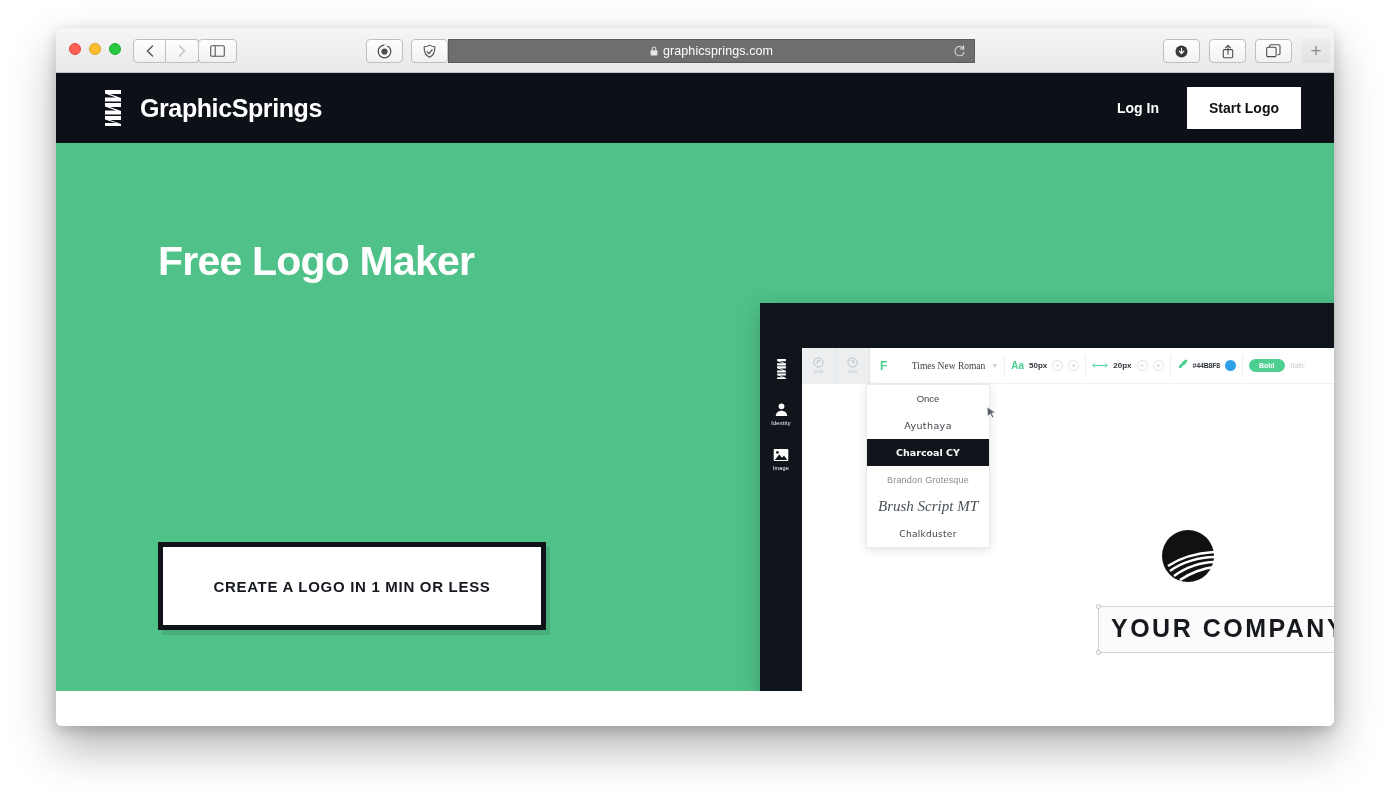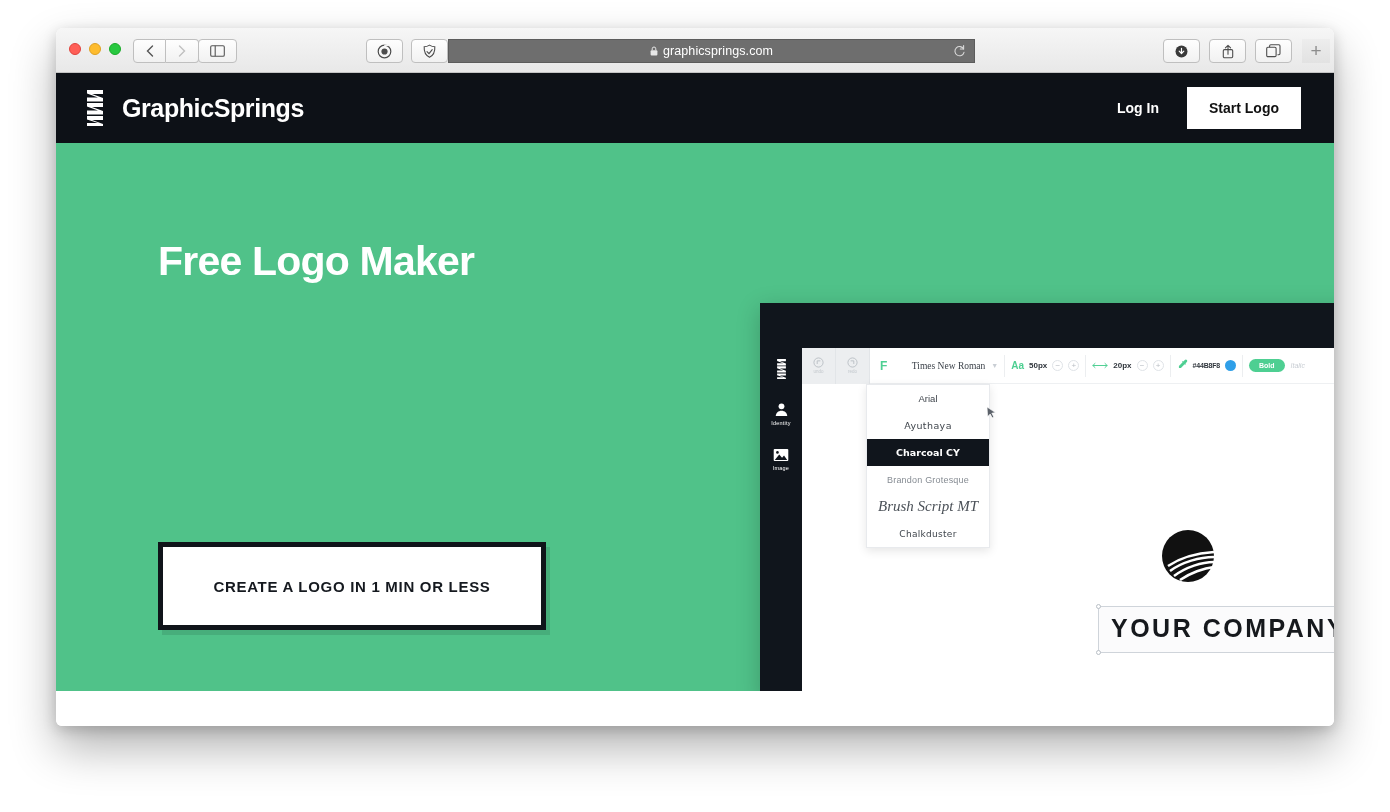--- a/index.html
+++ b/index.html
@@ -89,21 +89,21 @@
   }
 
   
   #page-content { position: relative; height: 653px; background: #ffffff; overflow: hidden; }
 
   
   #site-header {
     position: relative;
     height: 70px;
     background: #0d1117;
-    display: flex; align-items: center;
+    display: flex; align-items: center; padding-left: 18px;
   }
   #brand { display: flex; align-items: center; gap: 16px; margin-left: 28px; }
   #brand-name {
     color: #ffffff; font-size: 25px; font-weight: bold; letter-spacing: -0.4px;
   }
   #header-nav {
     margin-left: auto; margin-right: 33px;
     display: flex; align-items: center; gap: 28px;
   }
   #login-link {
@@ -483,21 +483,21 @@
               <div id="company-text-box">
                 <span id="company-text">YOUR COMPANY</span>
                 <span class="handle h-tl"></span>
                 
                 <span class="handle h-bl"></span>
                 
               </div>
             </div>
 
             <div id="font-dropdown">
-              <div class="font-option opt-arial">Arial</div>
+              <div class="font-option opt-arial">Once</div>
               <div class="font-option opt-ayuthaya">Ayuthaya</div>
               <div class="font-option opt-charcoal">Charcoal CY</div>
               <div class="font-option opt-brandon">Brandon Grotesque</div>
               <div class="font-option opt-brush">Brush Script MT</div>
               <div class="font-option opt-chalk">Chalkduster</div>
             </div>
 
             <span id="cursor-icon">
               <svg width="11" height="13" viewBox="0 0 11 13">
                 <path d="M1 1l8.4 5.6-3.6.6 2 3.8-1.6.8-2-3.8-2.5 2.6z" fill="#5b6169" stroke="#ffffff" stroke-width="0.6"></path>

